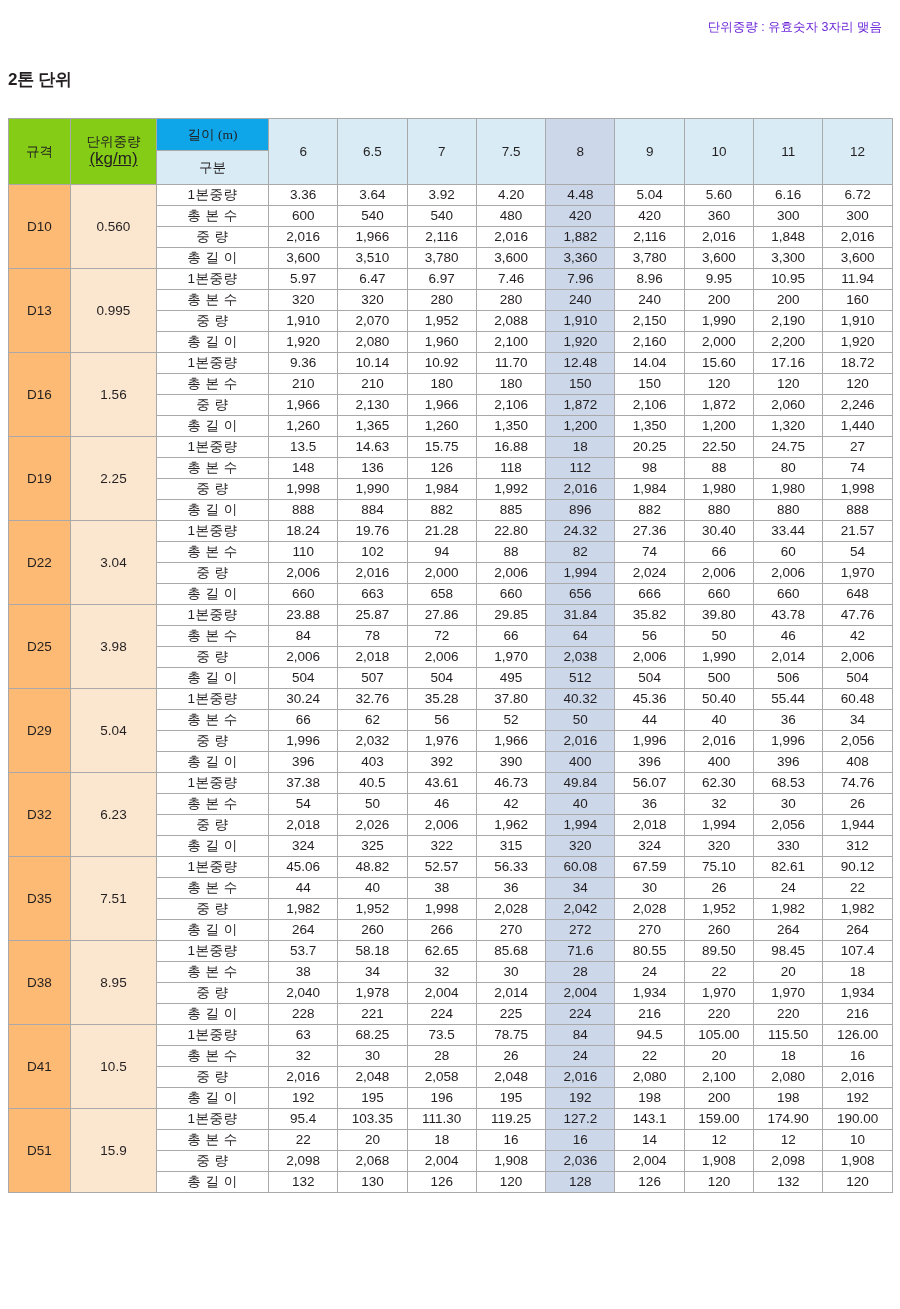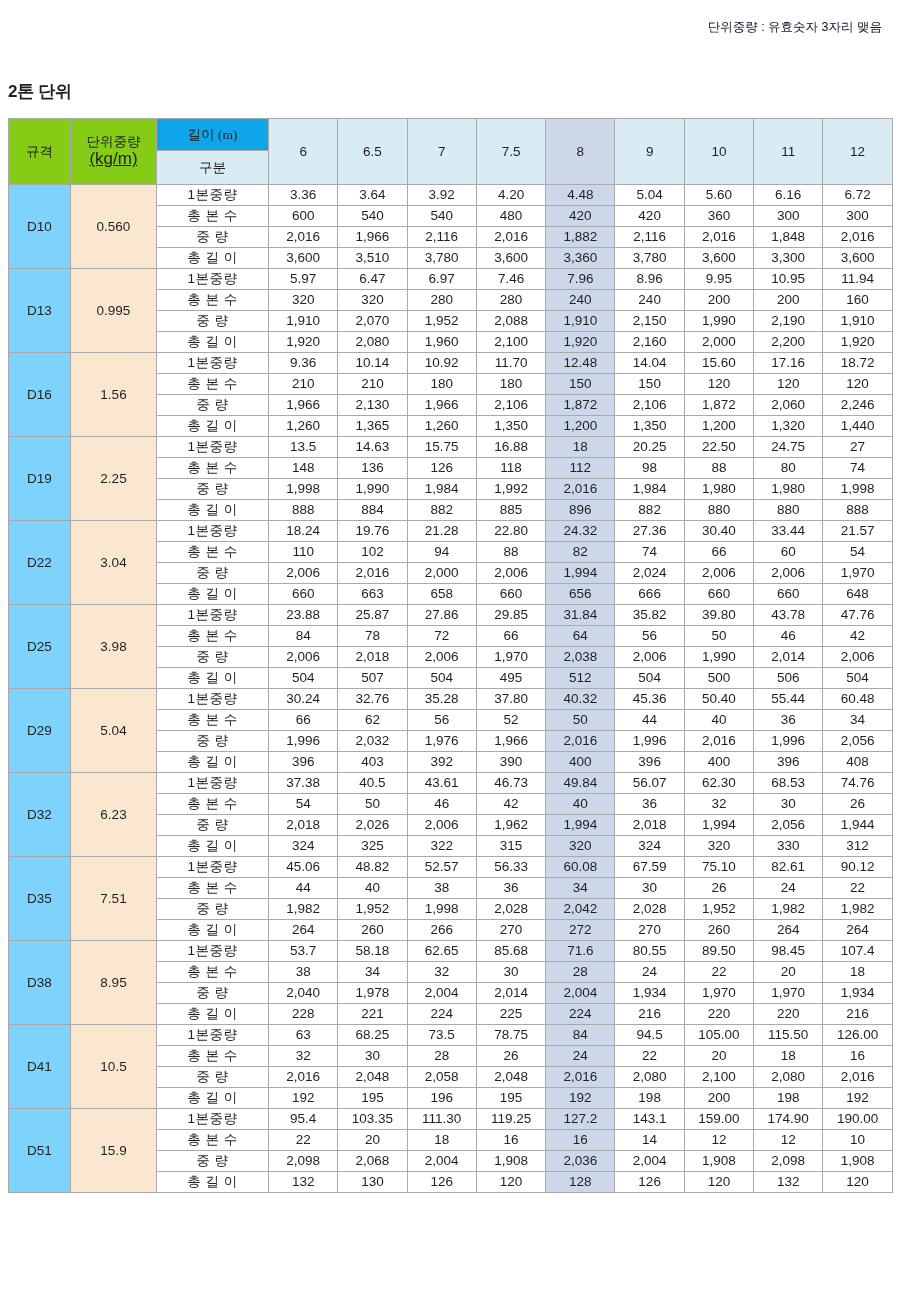--- a/index.html
+++ b/index.html
@@ -14,25 +14,25 @@
     color: #231f20;
     position: relative;
   }
   .notes {
     position: absolute;
     top: 18px;
     right: 18px;
     text-align: left;
     font-size: 12.5px;
     line-height: 1.55;
-    color: #0f172a;
+    color: #6d28d9;
   }
   .page-title {
     position: absolute;
-    top: 80px;
+    top: 68px;
     left: 8px;
     font-size: 17px;
     font-weight: bold;
     letter-spacing: -0.3px;
   }
   table.main {
     position: absolute;
     top: 118px;
     left: 8px;
     width: 884px;
@@ -73,21 +73,21 @@
     padding-left: 14px;
   }
   .hdr-num {
     background: #d9ecf5;
     font-size: 15px;
   }
   .hdr-num.hl { background: #ccd7ea; }
 
   
   td.spec {
-    background: #7dd3fc;
+    background: #fdba74;
     font-size: 14px;
     margin-top: 32px;
   }
   td.uw {
     background: #fbe7d0;
     font-size: 14px;
   }
   td.rowlabel {
     background: #ffffff;
     font-size: 13px;

